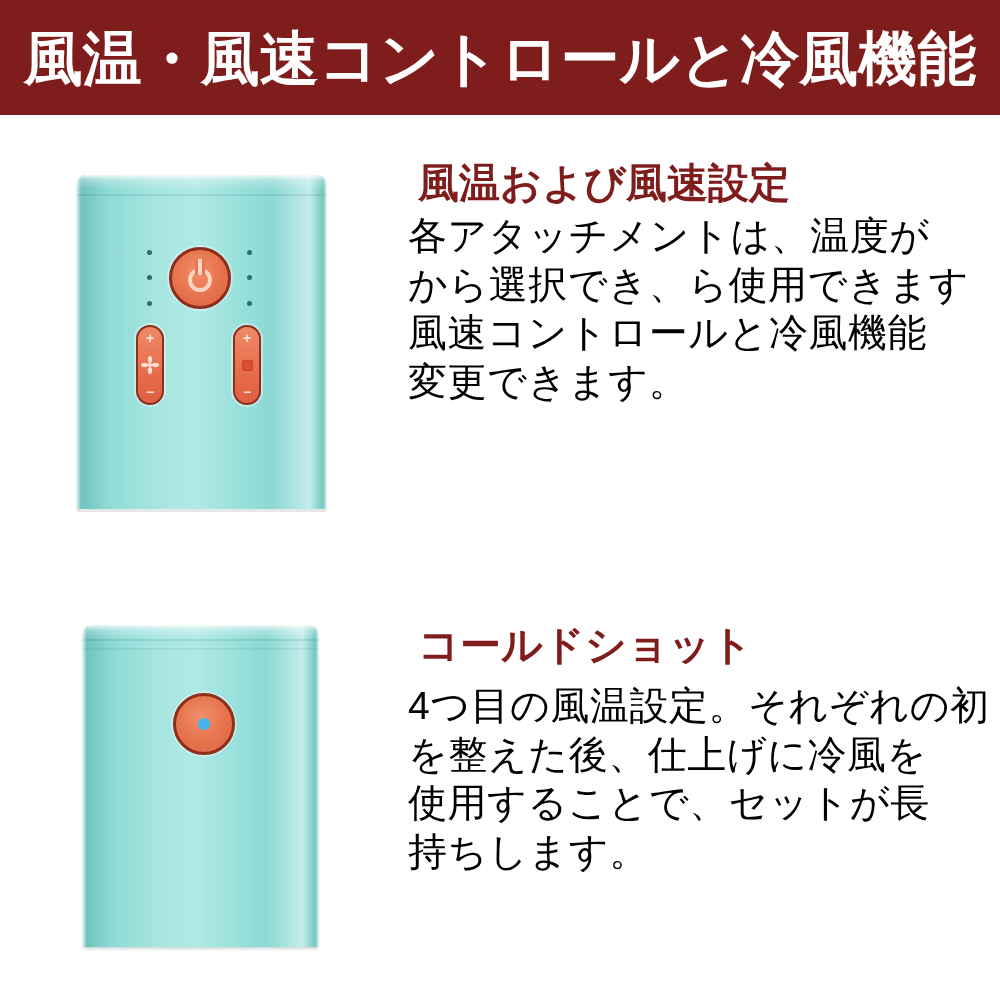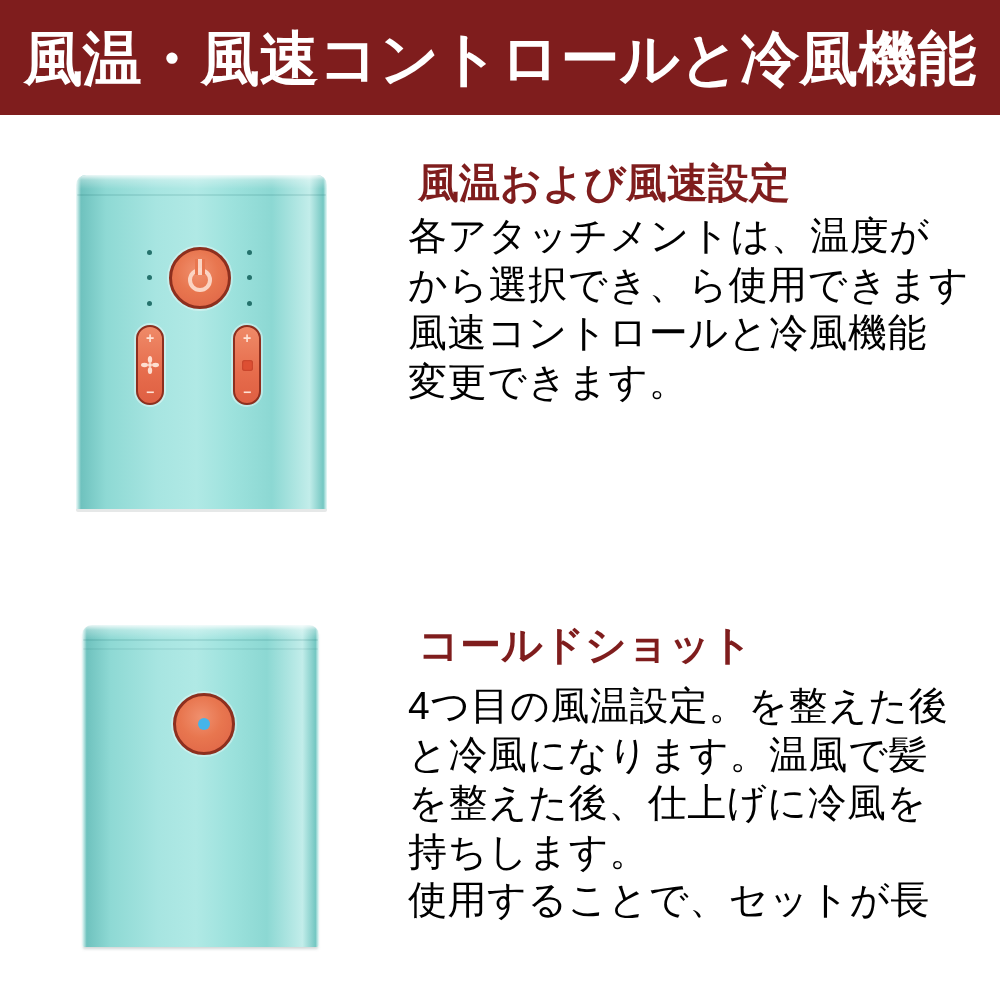--- a/index.html
+++ b/index.html
@@ -154,20 +154,19 @@
       <div class="seam" style="top:14px;"></div>
       <div class="seam" style="top:23px;opacity:0.6;"></div>
       <div class="round-btn coldshot-btn">
         <div class="blue-dot"></div>
       </div>
     </div>
   </div>
 
   <h2 class="sec-heading heading-2">コールドショット</h2>
   <div class="sec-body body-2">
-    <div class="body-line">4つ目の風温設定。を整えた後</div>
-    <div class="body-line">と冷風になります。温風で髪</div>
+    <div class="body-line">4つ目の風温設定。それぞれの初</div>
     <div class="body-line">を整えた後、仕上げに冷風を</div>
+    <div class="body-line">使用することで、セットが長</div>
     <div class="body-line">持ちします。</div>
-    <div class="body-line">使用することで、セットが長</div>
   </div>
 
 </div>
 
 </body></html>

